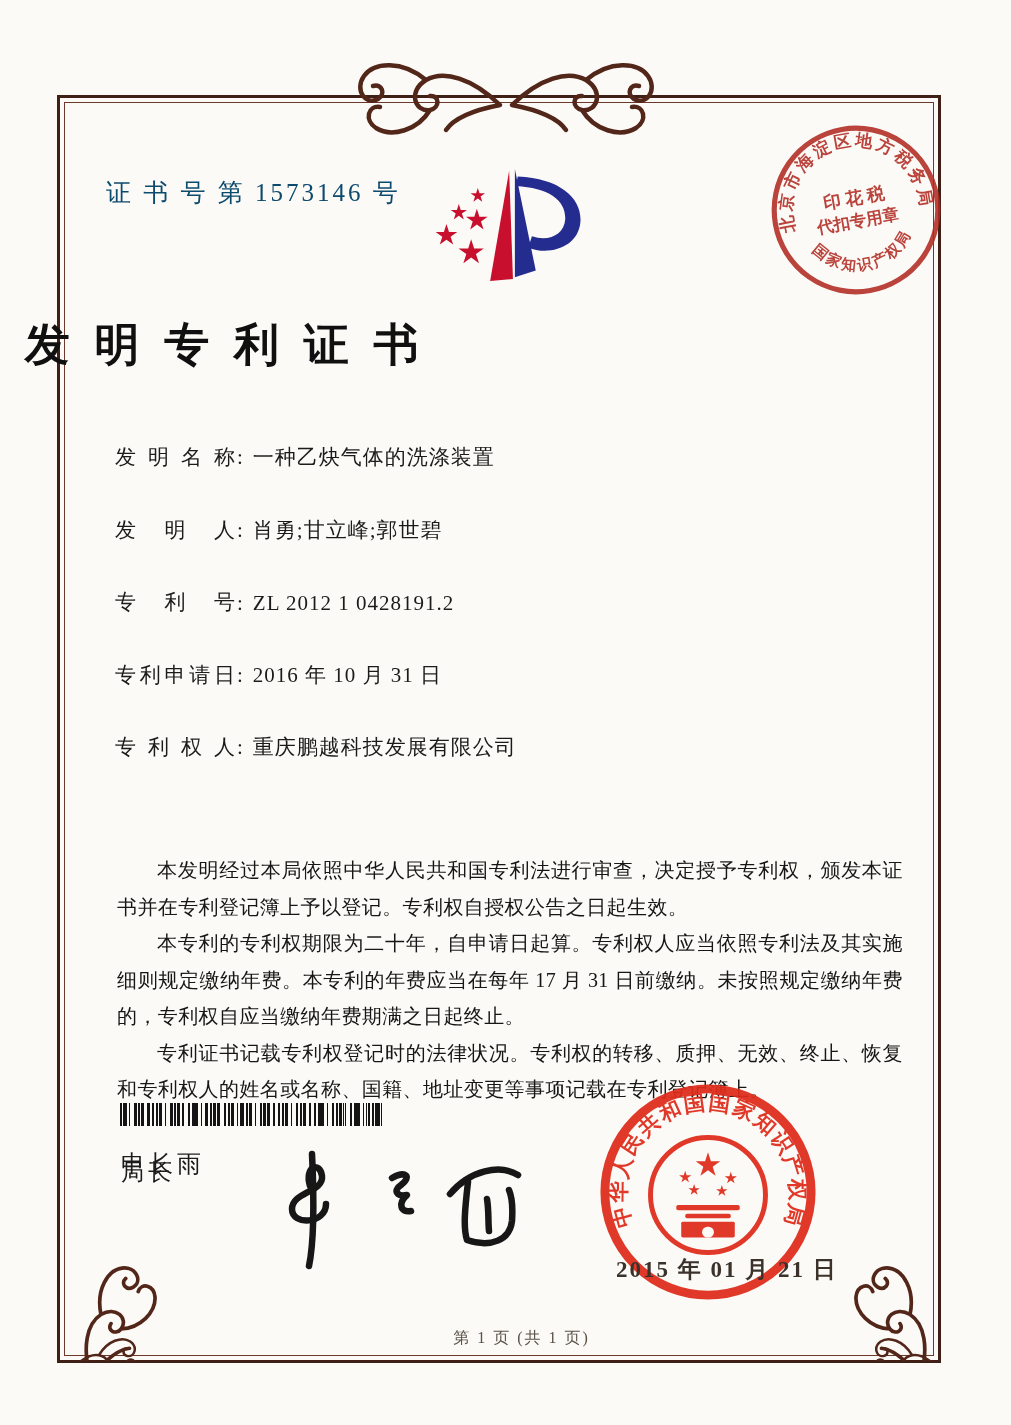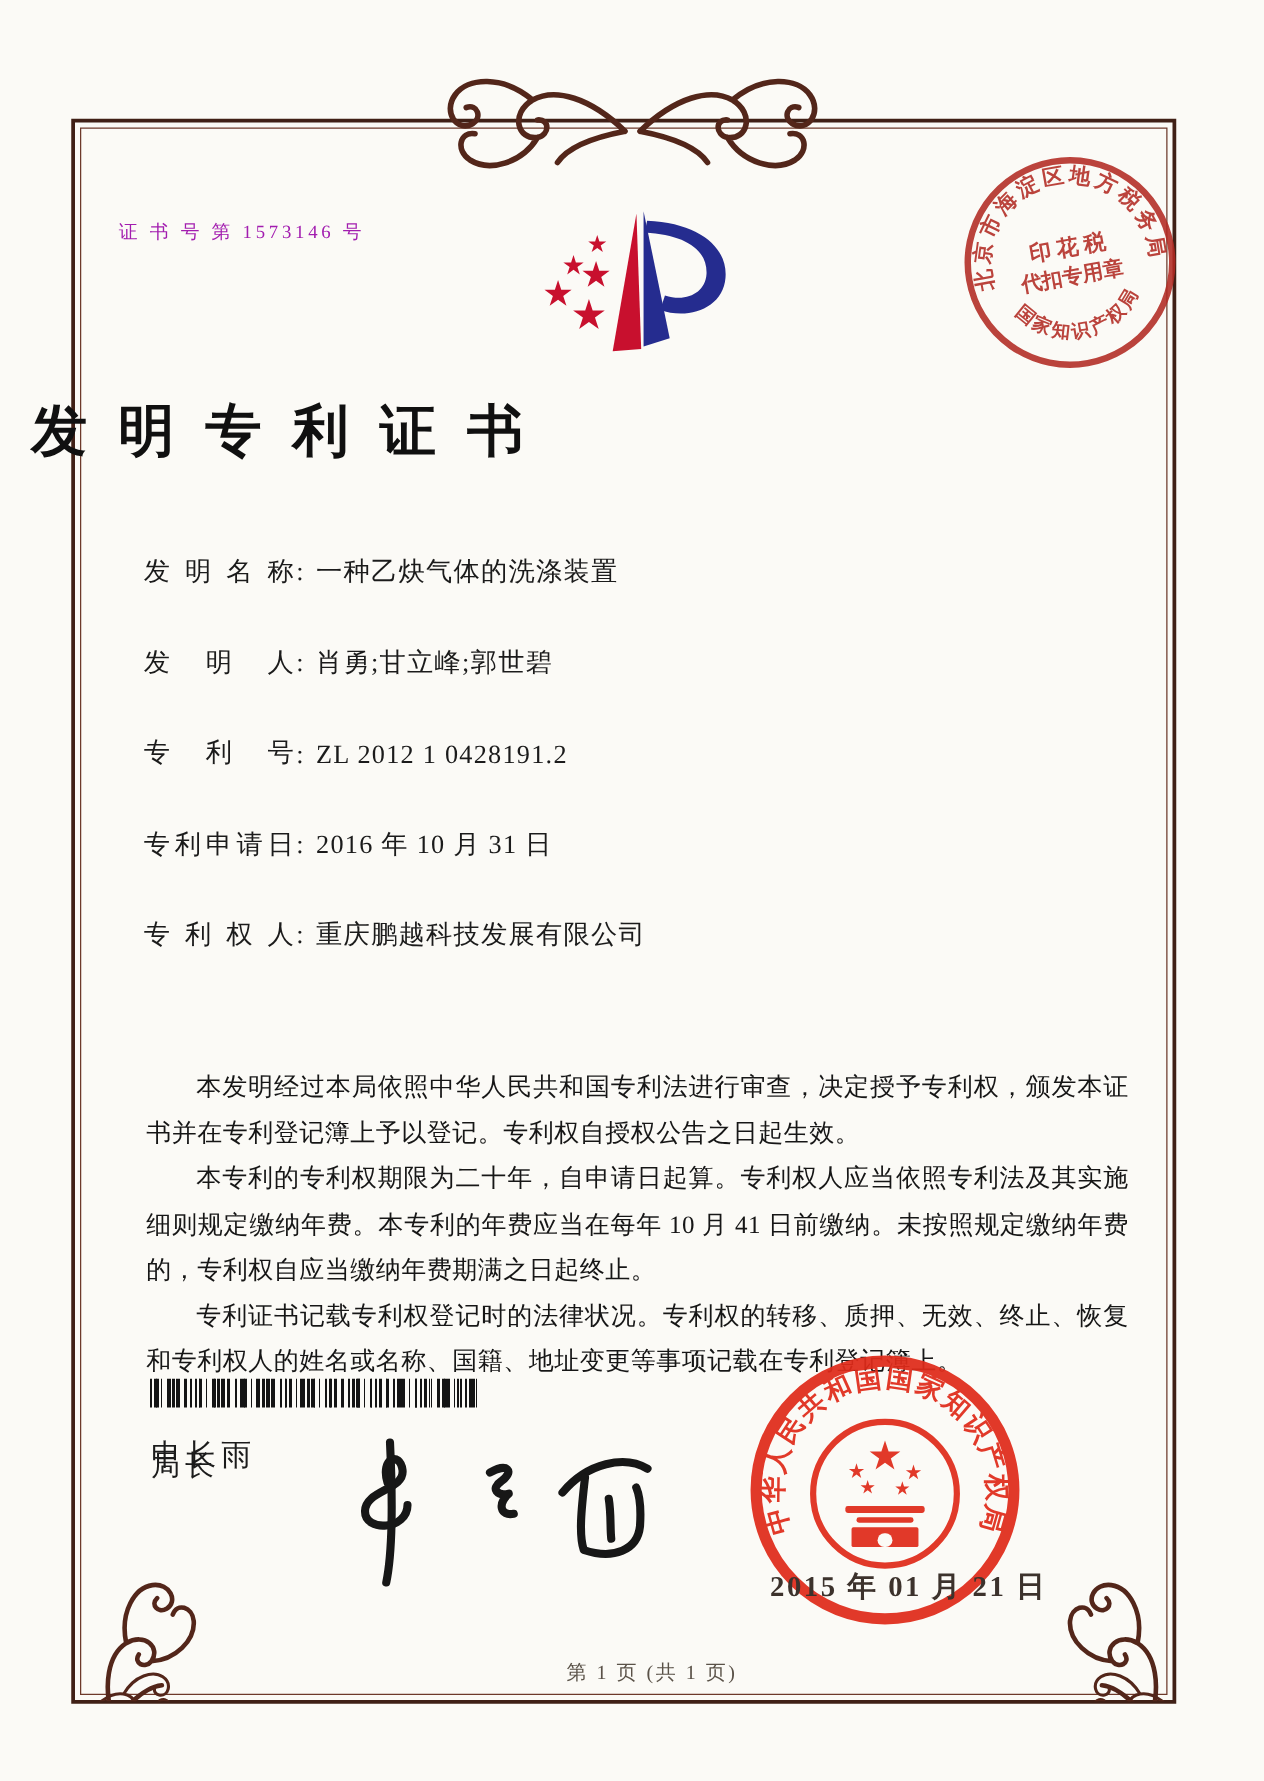--- a/index.html
+++ b/index.html
@@ -16,21 +16,21 @@
   }
   .frame-inner{
     position:absolute;left:4px;top:4px;right:4px;bottom:4px;
     border:1.5px solid #6d392a;
   }
   
   .ornament-top{position:absolute;left:340px;top:48px;width:330px;height:92px;}
   .flourish-bl{position:absolute;left:46px;top:1236px;width:150px;height:125px;}
   .flourish-br{position:absolute;left:815px;top:1236px;width:150px;height:125px;transform:scaleX(-1);}
   
-  .cert-no{position:absolute;left:95px;top:176px;font-size:15px;letter-spacing:3px;color:#a21caf;}
+  .cert-no{position:absolute;left:106px;top:176px;font-size:25px;letter-spacing:3px;color:#0c4a6e;}
   .logo{position:absolute;left:412px;top:148px;width:200px;height:152px;}
   .tax-stamp{position:absolute;left:768px;top:122px;width:176px;height:176px;transform:rotate(-10deg);opacity:.88;}
   .doc-title{
     position:absolute;left:0;top:315px;width:1011px;
     text-align:left;font-size:45px;font-weight:700;
     letter-spacing:.55em;text-indent:.55em;color:#101010;
   }
   
   .fields{position:absolute;left:115px;top:443px;font-size:21px;}
   .field-row{height:30px;margin-bottom:42.5px;white-space:nowrap;}
@@ -149,21 +149,21 @@
       <span class="field-label">专利权人</span><span class="field-colon">:</span><span class="field-value">重庆鹏越科技发展有限公司</span>
     </div>
 
 
 </div>
 
 <div class="body-text">
 
     <p class="body-para">本发明经过本局依照中华人民共和国专利法进行审查，决定授予专利权，颁发本证书并在专利登记簿上予以登记。专利权自授权公告之日起生效。</p>
 
-    <p class="body-para">本专利的专利权期限为二十年，自申请日起算。专利权人应当依照专利法及其实施细则规定缴纳年费。本专利的年费应当在每年 10 月 41 日前缴纳。未按照规定缴纳年费的，专利权自应当缴纳年费期满之日起终止。</p>
+    <p class="body-para">本专利的专利权期限为二十年，自申请日起算。专利权人应当依照专利法及其实施细则规定缴纳年费。本专利的年费应当在每年 17 月 31 日前缴纳。未按照规定缴纳年费的，专利权自应当缴纳年费期满之日起终止。</p>
 
     <p class="body-para">专利证书记载专利权登记时的法律状况。专利权的转移、质押、无效、终止、恢复和专利权人的姓名或名称、国籍、地址变更等事项记载在专利登记簿上。</p>
 
 </div>
 
 <div class="barcode"></div>
 
 <div class="director-title">局长</div>
 <div class="director-name">申长雨</div>
 

